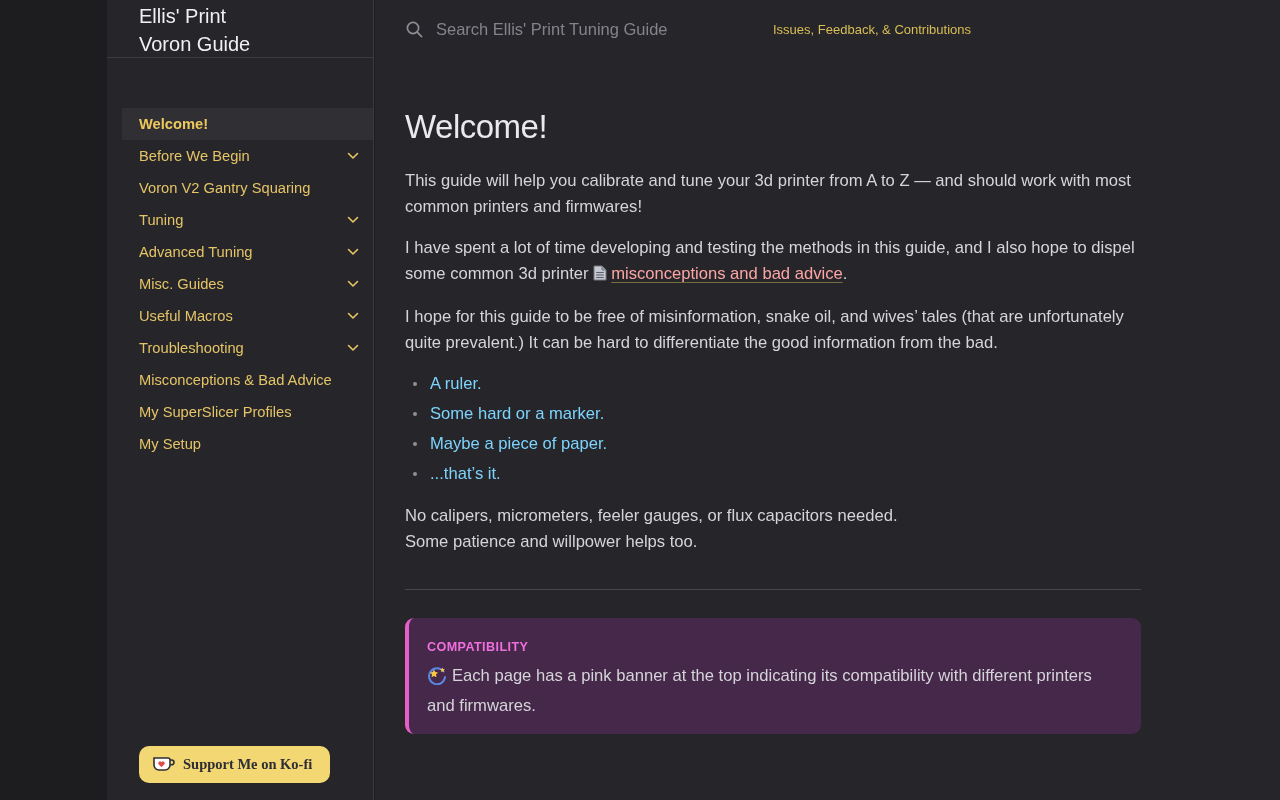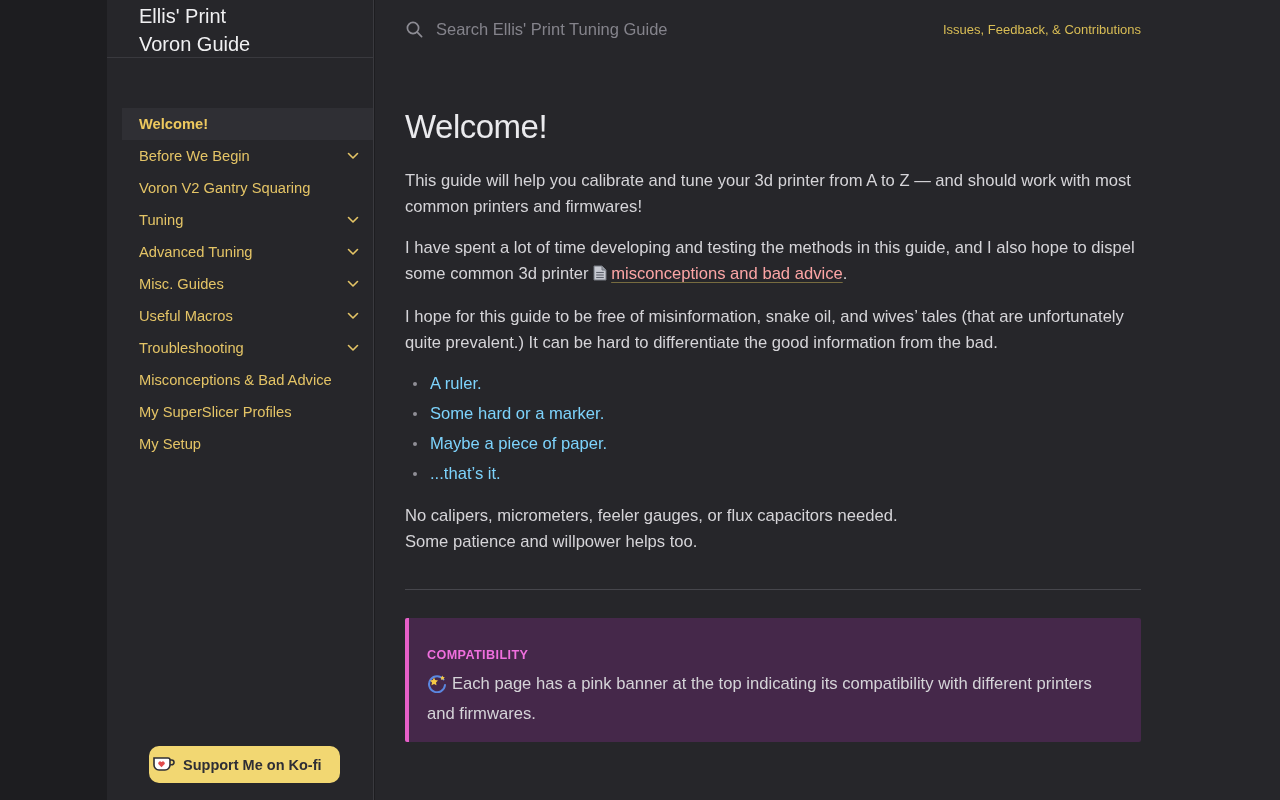--- a/index.html
+++ b/index.html
@@ -28,33 +28,33 @@
     padding: 4px 14px 4px 17px; cursor: pointer;
     color: var(--accent_yellow); font-size: 14.7px;
   }
   .nav-item .label { flex: 1; line-height: 24px; }
   .nav-item.active { background: #2f2f34; font-weight: bold; color: #eec95e; }
   .chevron { display: flex; align-items: center; margin-left: 8px; }
 
   .kofi {
     position: absolute; left: 32px; bottom: 17px; height: 37px;
     display: flex; align-items: center; gap: 8px;
-    padding: 0 18px 0 3px; border: none; border-radius: 10px;
+    padding: 0 18px 0 13px; border: none; border-radius: 10px;
     background: var(--kofi_yellow); color: #2e2e35;
-    font-family: Liberation Sans, sans-serif;
-    font-size: 14.5px; font-weight: bold; cursor: pointer; margin-left: 10px;
+    font-family: Liberation Serif, serif;
+    font-size: 14.5px; font-weight: bold; cursor: pointer;
   }
 
   
   .main {
     position: absolute; left: 375px; top: 0; right: 0; height: 800px;
     background: #26262a;
   }
   .main-header {
-    height: 58px; display: flex; align-items: center; justify-content: space-between;
+    height: 58px; display: flex; align-items: center; justify-content: flex-start;
     padding: 0 139px 0 30px;
     gap: 9px;
   }
   .search { display: flex; align-items: center; gap: 10px; color: #8d8c94; }
   .search input {
     background: transparent; border: none; outline: none;
     color: #d6d5d9; font-size: 16.5px; width: 330px;
     font-family: "Liberation Sans", sans-serif;
   }
   .search input::placeholder { color: #84838b; opacity: 1; }
@@ -73,22 +73,22 @@
     content: ''; position: absolute; left: -17px; top: 11px;
     width: 4px; height: 4px; border-radius: 50%; background: #908f97;
   }
 
   hr.sep { border: none; border-top: 1px solid #46464c; margin: 34px 0 0; width: 736px; }
 
   .admonition {
     margin-top: 28px; width: 736px;
     background: var(--banner_bg);
     border-left: 4px solid var(--banner_border);
-    border-radius: 2px;
-    padding: 30px 18px 15px;
+    border-radius: 9px;
+    padding: 22px 18px 15px;
   }
   .adm-title {
     color: var(--banner_label_pink); font-weight: bold; font-size: 12.6px;
     letter-spacing: 0.4px; margin-bottom: 9px;
   }
   .adm-body { margin: 0 !important; color: #e6dde9; width: auto !important; }
   .dizzy { display: inline-block; vertical-align: -4px; margin-right: 5px; }
 </style>
 </head>
 <body>

